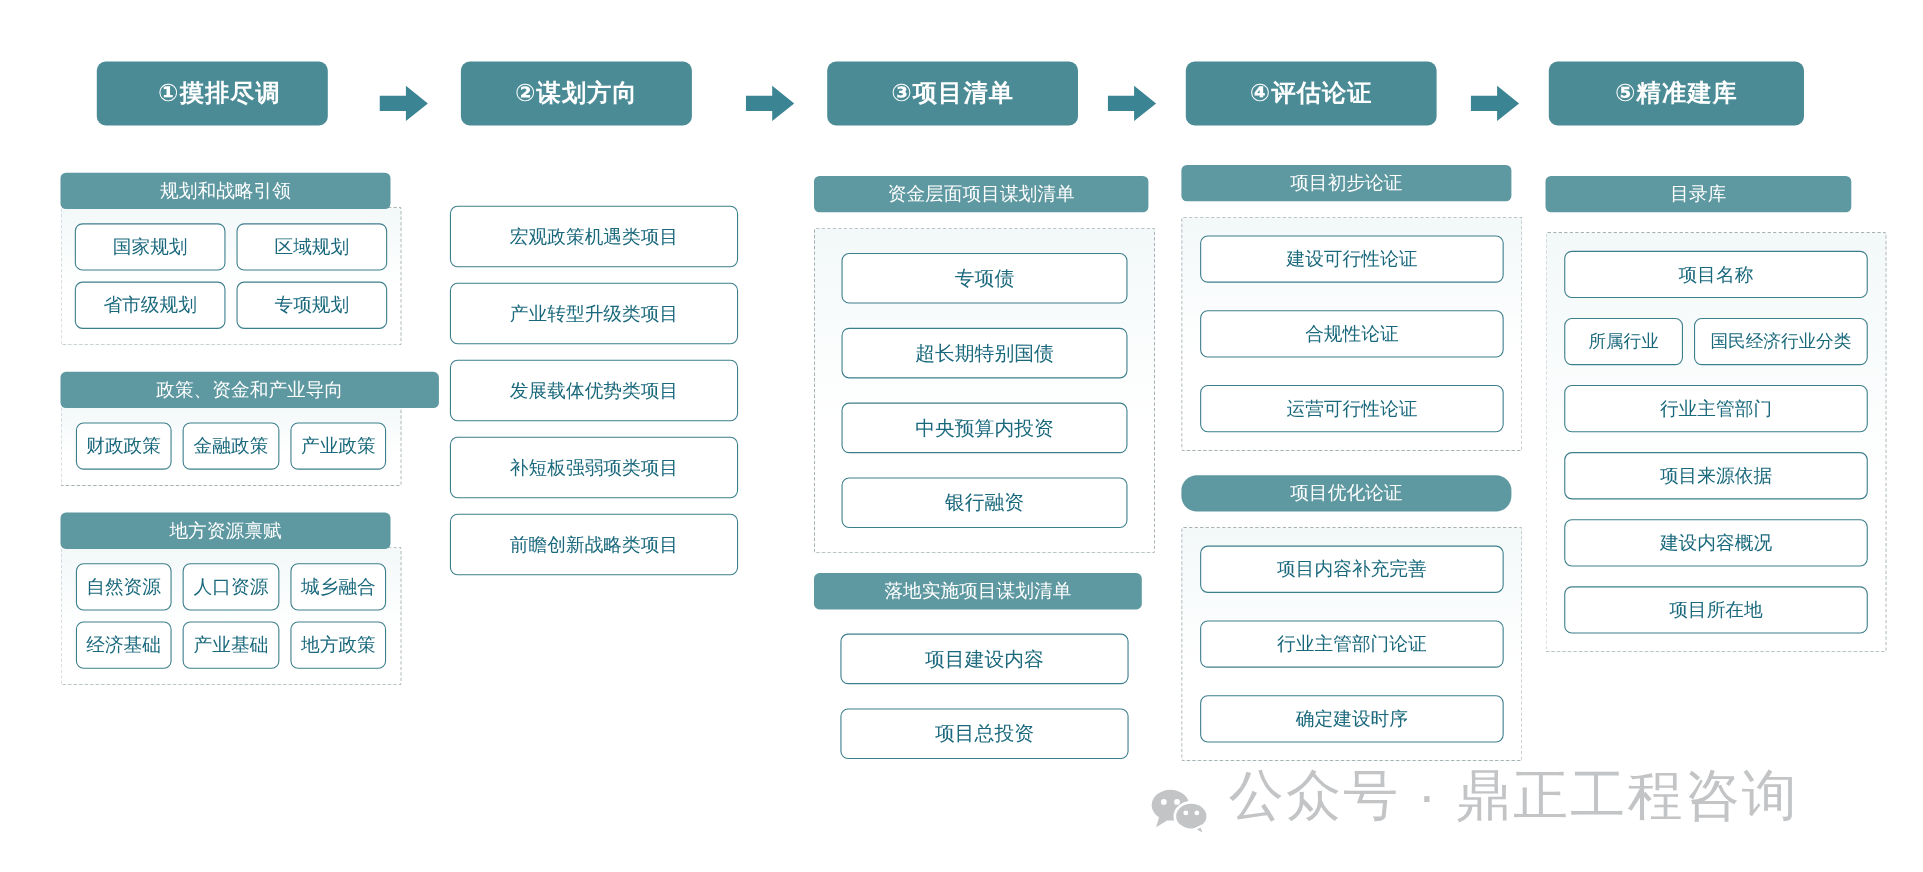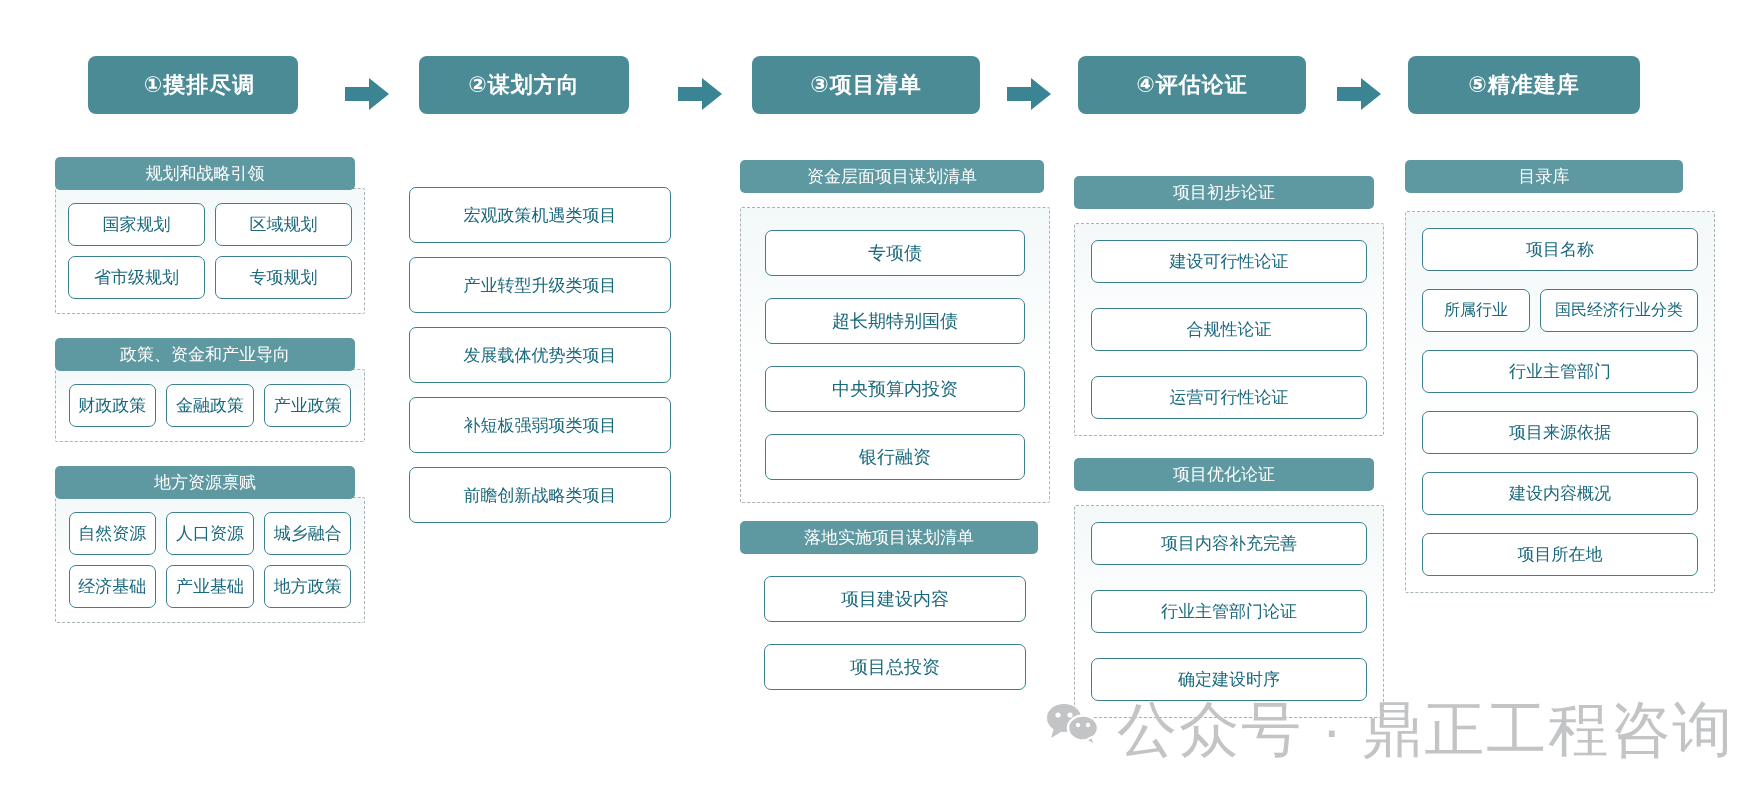--- a/index.html
+++ b/index.html
@@ -96,24 +96,24 @@
   .c3-list .item{ height:46px; font-size:18px; }
 
   .stack{ display:flex; flex-direction:column; gap:25px; }
   .row{ display:flex; gap:10px; width:100%; }
   .row > .item{ flex:1 1 0; min-width:0; }
 
   
   .watermark{
     position:absolute;
     display:flex;
-    align-items:flex-start;
+    align-items:flex-end;
     gap:16px;
     color:#c2c4c6;
-    font-size:60px;
+    font-size:50px;
     letter-spacing:2px;
     user-select:none;
   }
   .wechat-icon{ width:56px; height:44px; }
 </style>
 </head>
 <body>
 
 <div class="canvas">
 
@@ -159,21 +159,21 @@
     <div class="sec-bar" style="width:300px;">
       <span>规划和战略引领</span>
     </div>
     <div class="dash-group" style="margin-top:-2px;">
       <div class="item half">国家规划</div>
       <div class="item half">区域规划</div>
       <div class="item half">省市级规划</div>
       <div class="item half">专项规划</div>
     </div>
 
-    <div class="sec-bar" style="width:300px; margin-top:24px;">
+    <div class="sec-bar" style="width:344px; margin-top:24px;">
       <span>政策、资金和产业导向</span>
     </div>
     <div class="dash-group" style="margin-top:-2px;">
       <div class="item third">财政政策</div>
       <div class="item third">金融政策</div>
       <div class="item third">产业政策</div>
     </div>
 
     <div class="sec-bar" style="width:300px; margin-top:24px;">
       <span>地方资源禀赋</span>
@@ -210,38 +210,38 @@
 
     <div class="sec-bar" style="width:298px; margin-top:18px;">
       <span>落地实施项目谋划清单</span>
     </div>
     <div class="dash-group no-dash c3-list" style="margin-top:22px; display:flex; flex-direction:column; padding:0 24px;">
       <div class="item full">项目建设内容</div>
       <div class="item full">项目总投资</div>
     </div>
   </div>
 
-  <div class="col" style="left:1074px; top:176px; width:310px;">
+  <div class="col" style="left:1074px; top:150px; width:310px;">
 
     <div class="sec-bar" style="width:300px;">
       <span>项目初步论证</span>
     </div>
     <div class="dash-group stack" style="margin-top:14px; padding:16px 16px;">
       <div class="row">
         <div class="item">建设可行性论证</div>
       </div>
       <div class="row">
         <div class="item">合规性论证</div>
       </div>
       <div class="row">
         <div class="item">运营可行性论证</div>
       </div>
     </div>
 
-    <div class="sec-bar" style="width:300px; margin-top:22px;">
+    <div class="sec-bar" style="width:300px; margin-top:22px;border-radius:14px;">
       <span>项目优化论证</span>
     </div>
     <div class="dash-group stack" style="margin-top:14px; padding:16px 16px;">
       <div class="row">
         <div class="item">项目内容补充完善</div>
       </div>
       <div class="row">
         <div class="item">行业主管部门论证</div>
       </div>
       <div class="row">

